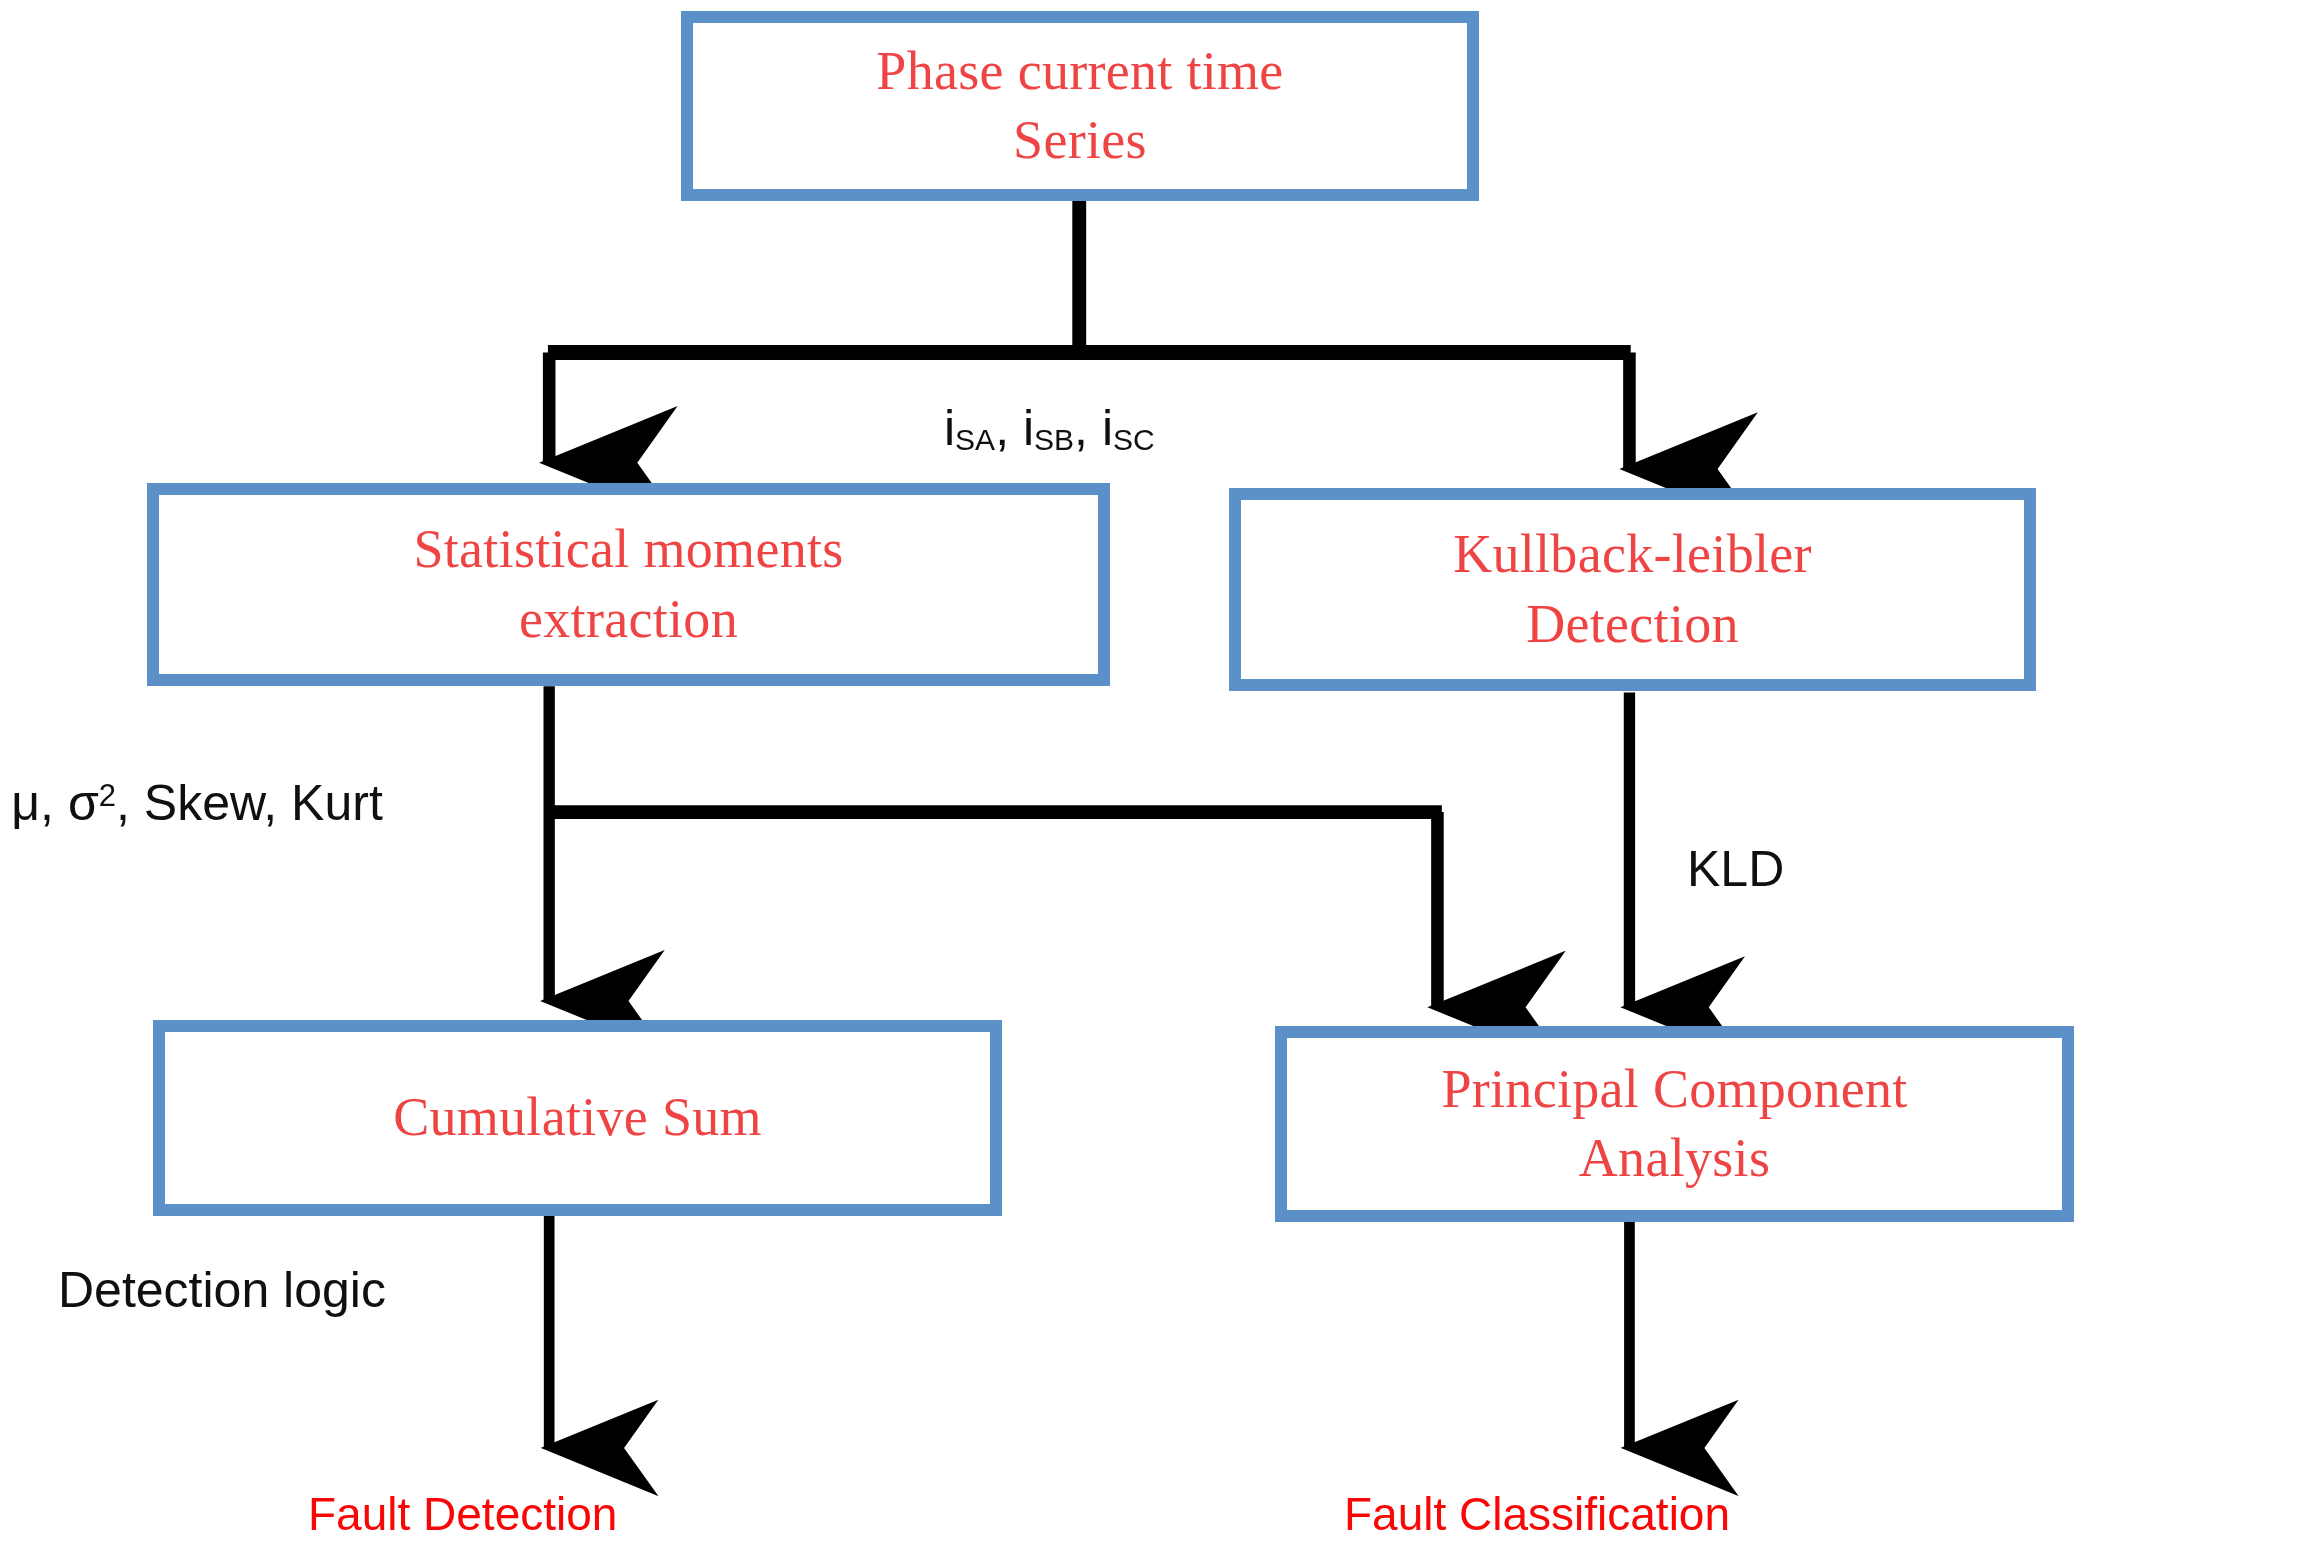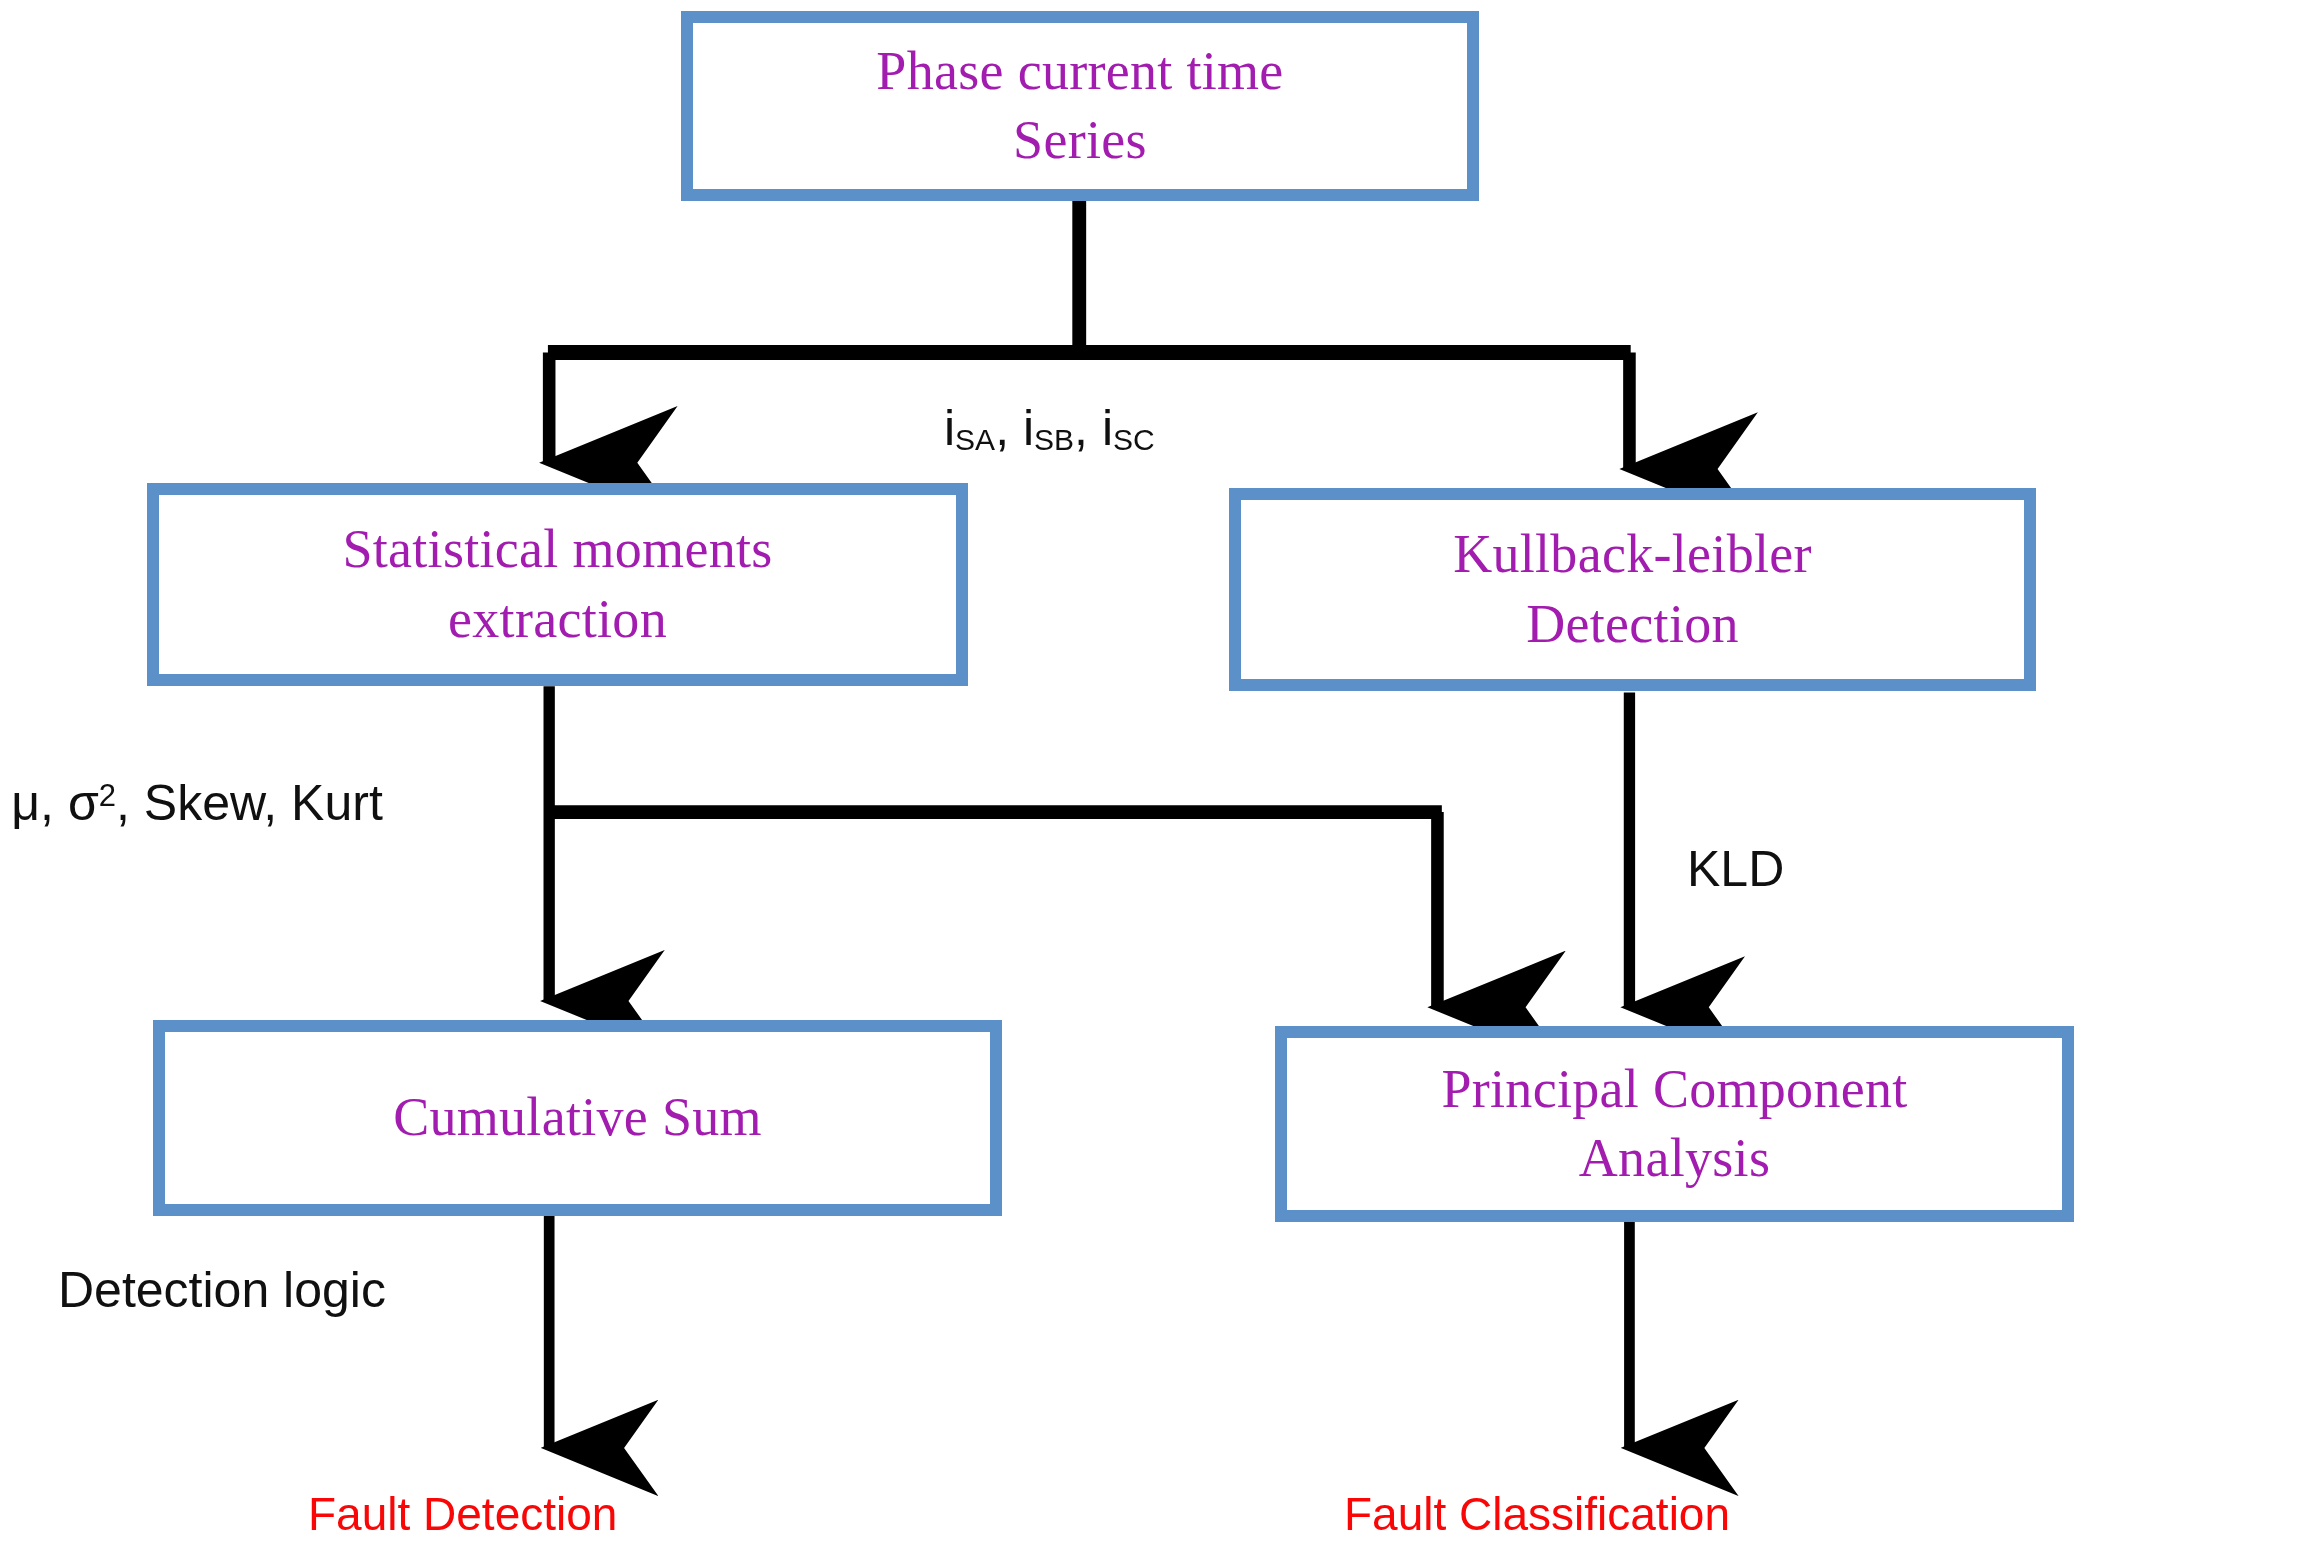--- a/index.html
+++ b/index.html
@@ -29,21 +29,21 @@
     border: 12px solid #5b90c8;
     display: flex;
     align-items: center;
     justify-content: center;
     text-align: center;
   }
   .node-label {
     font-family: "Liberation Serif", serif;
     font-size: 54px;
     line-height: 1.28;
-    color: #a21caf;
+    color: #ef4444;
     letter-spacing: 0.3px;
     white-space: pre-line;
     padding: 0 8.8px;
   }
   .edge-label {
     position: absolute;
     font-family: "Liberation Sans", sans-serif;
     font-size: 50px;
     color: #101010;
     white-space: nowrap;
@@ -102,21 +102,21 @@
     <path d="M872,1930 L872,2300" stroke="#000000" stroke-width="17" fill="none" marker-end="url(#arrowhead)"></path>
 
     <path d="M2588,1940 L2588,2300" stroke="#000000" stroke-width="17" fill="none" marker-end="url(#arrowhead)"></path>
   </svg>
 
   <div class="node" style="left:681px; top:10.7px; width:798px; height:190px;">
     <div class="node-label">Phase current time
 Series</div>
   </div>
 
-  <div class="node" style="left:147px; top:483px; width:821px; height:203px;">
+  <div class="node" style="left:147px; top:483px; width:963px; height:203px;">
     <div class="node-label">Statistical moments
 extraction</div>
   </div>
 
   <div class="node" style="left:1229px; top:488px; width:807px; height:203px;">
     <div class="node-label">Kullback-leibler
 Detection</div>
   </div>
 
   <div class="node" style="left:153px; top:1020px; width:849px; height:196px;">

